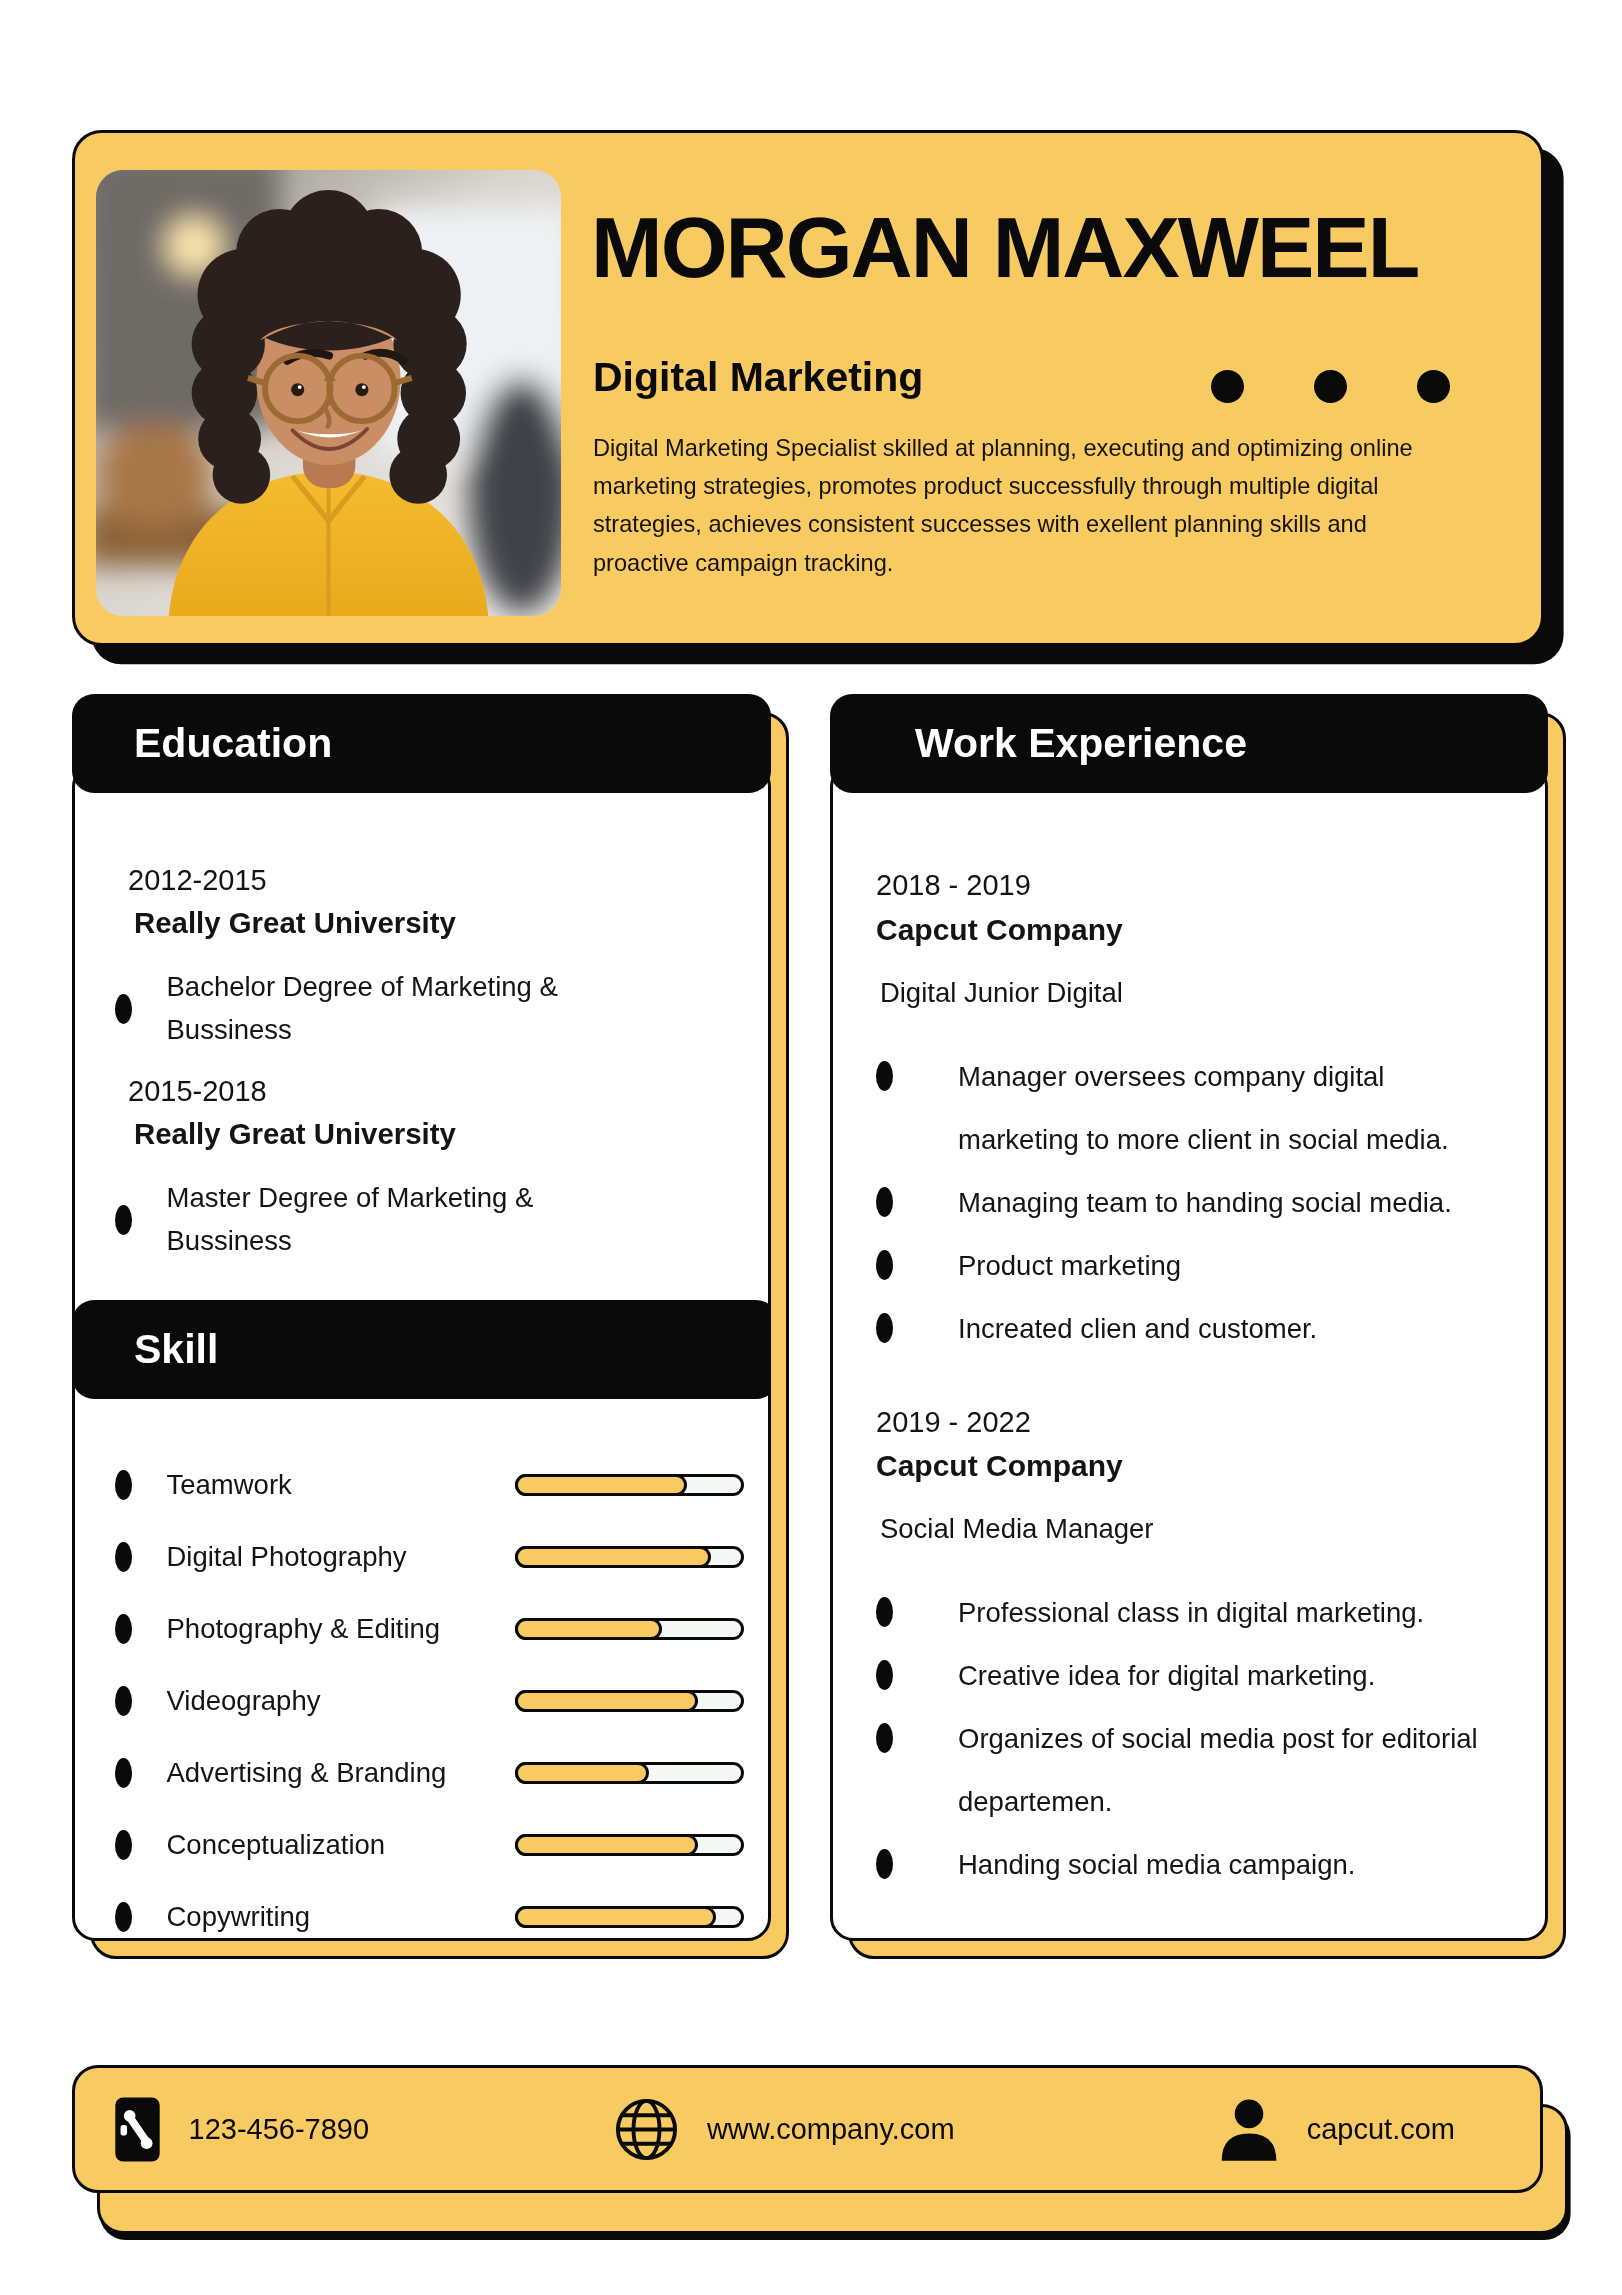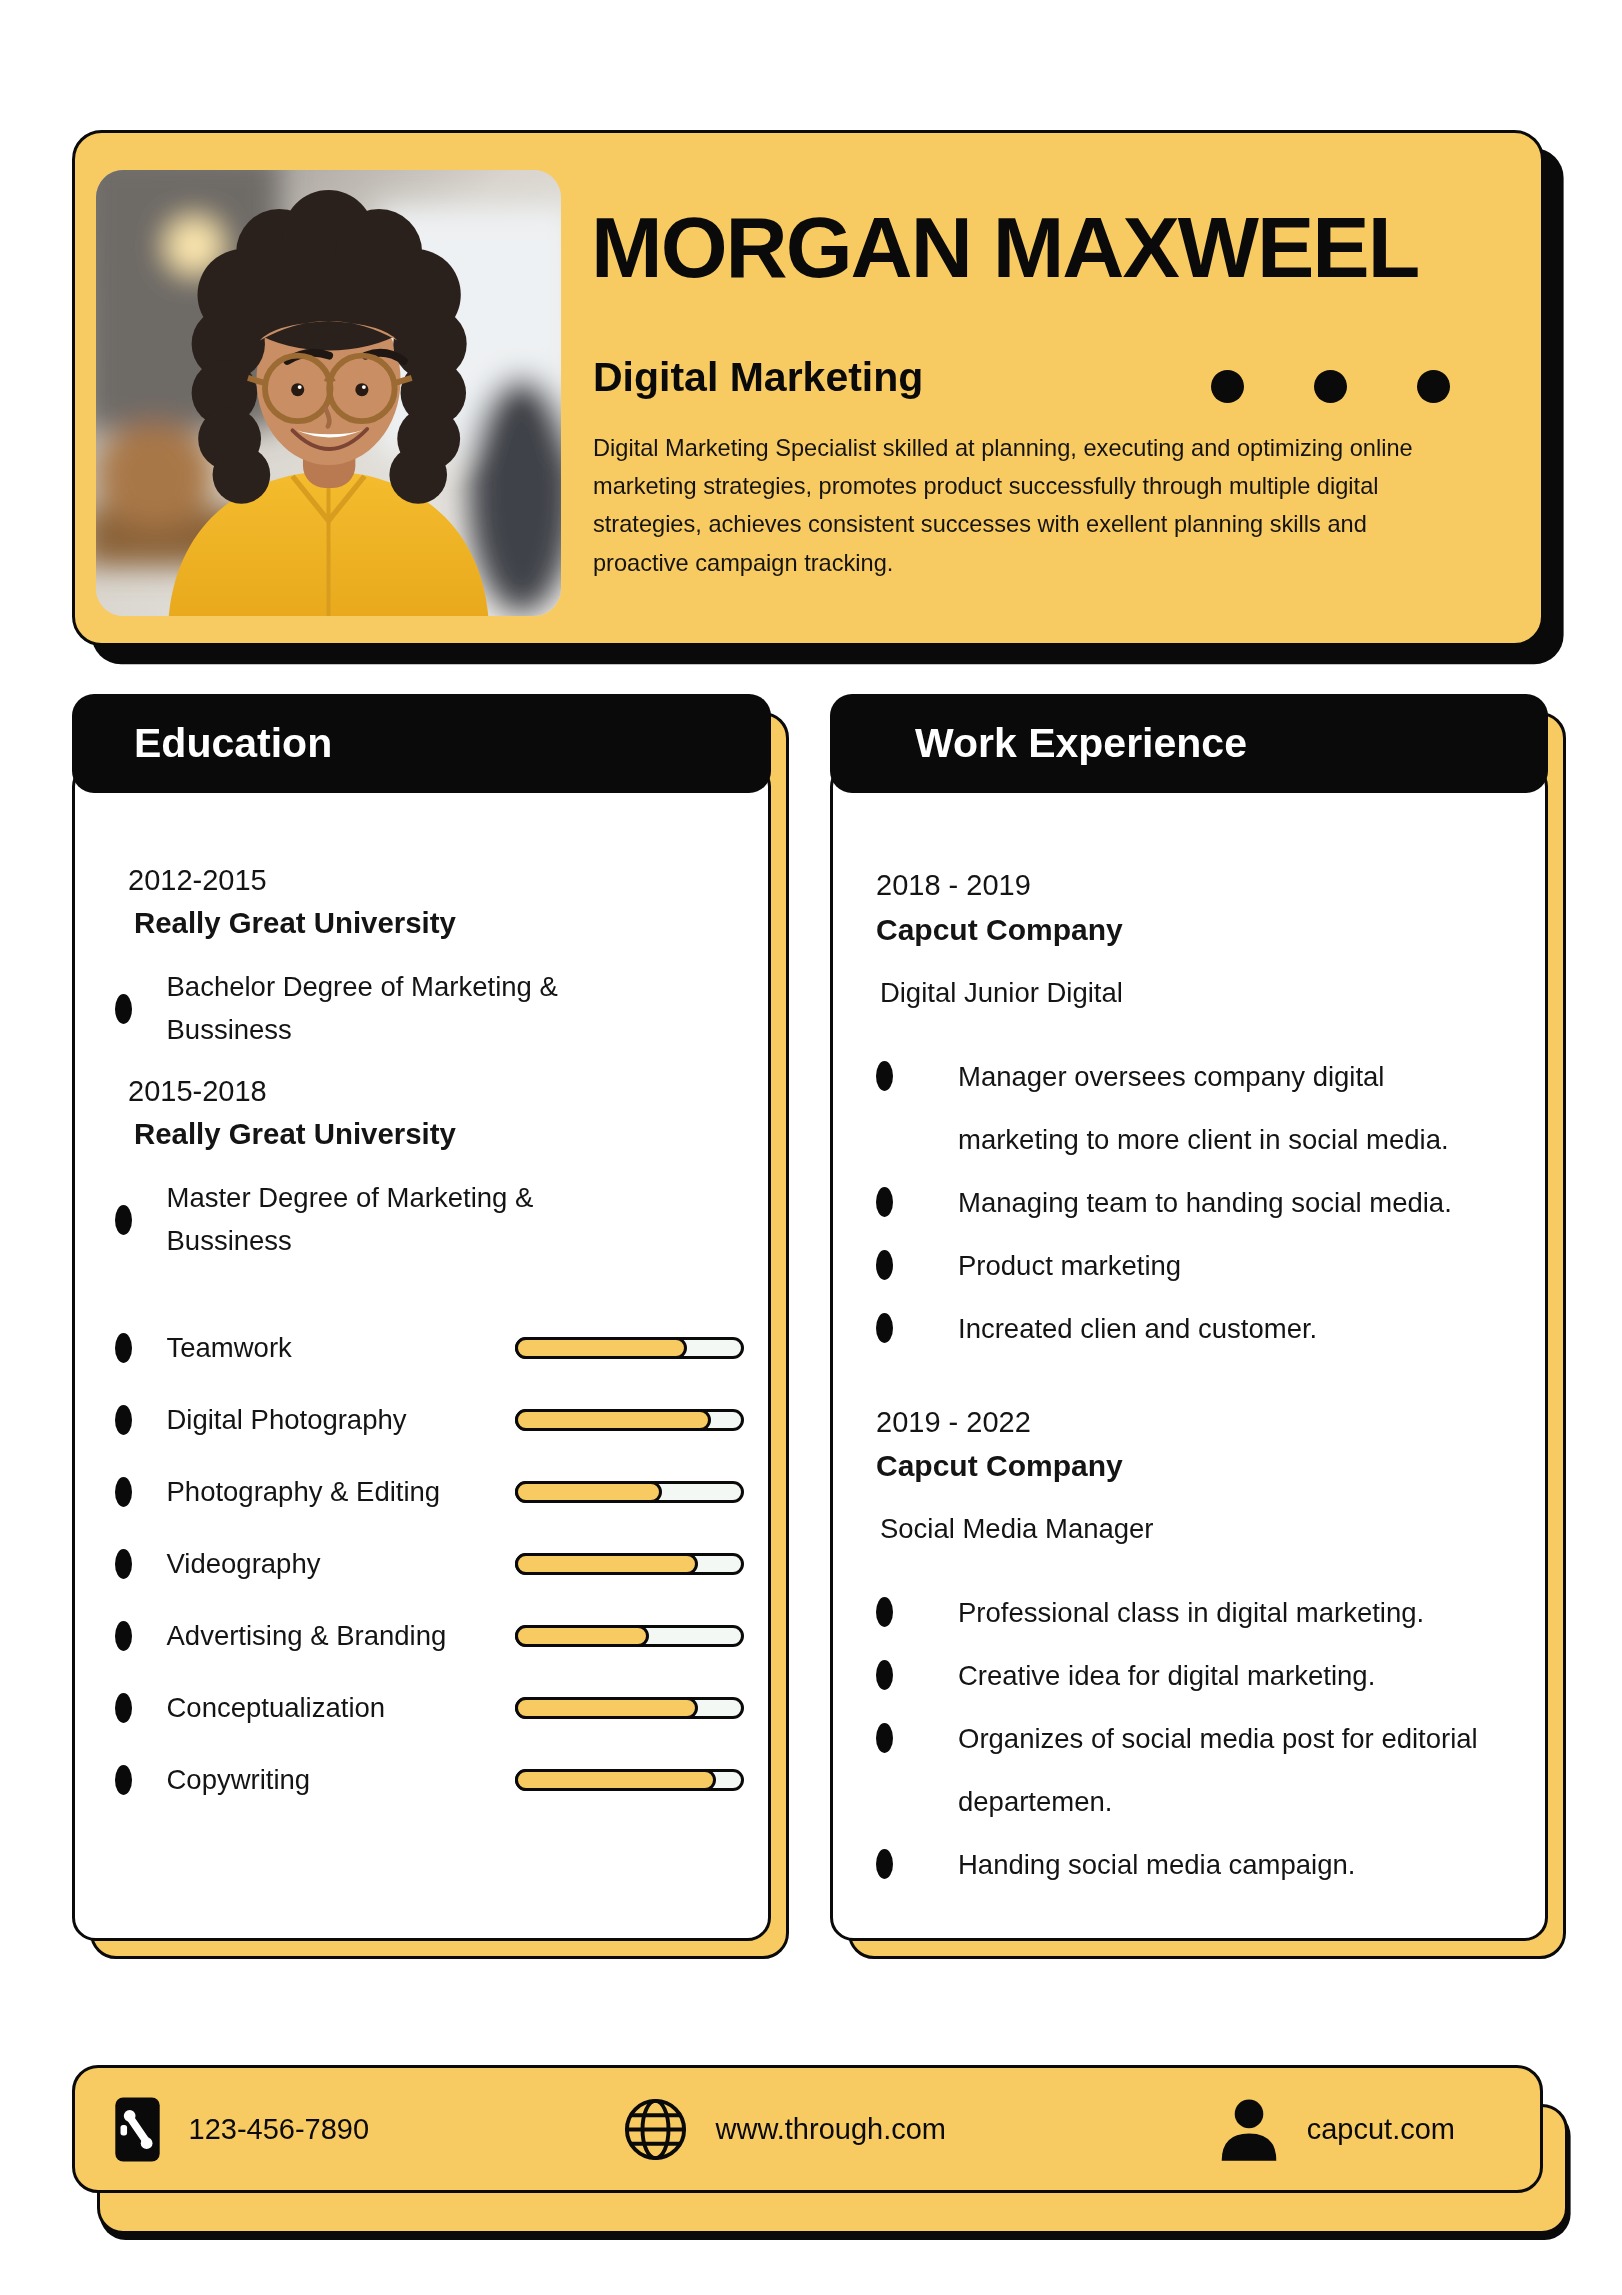--- a/index.html
+++ b/index.html
@@ -235,20 +235,25 @@
         <span class="oval"></span>
         <span class="btext">Bachelor Degree of Marketing &amp; Bussiness</span>
       </div>
       <div class="edu-years gap36">2015-2018</div>
       <div class="edu-school">Really Great University</div>
       <div class="edu-bullet">
         <span class="oval"></span>
         <span class="btext">Master Degree of Marketing &amp; Bussiness</span>
       </div>
 
+      <div class="skill-head">
+        <div class="sec-head">
+          <span>Skill</span>
+        </div>
+      </div>
 
       <div class="skill-list">
         <div class="skill-row">
           <span class="oval"></span>
           <span class="slabel">Teamwork</span>
           <span class="track">
               <span class="fill" style="width: 77%;"></span>
             </span>
         </div>
         <div class="skill-row">
@@ -370,21 +375,21 @@
     <div class="f-group g2">
       <svg width="65" height="65" viewBox="0 0 100 100">
         <g fill="none" stroke="#0A0A0A" stroke-width="6">
           <circle cx="50" cy="50" r="44"></circle>
           <ellipse cx="50" cy="50" rx="20" ry="44"></ellipse>
           <line x1="6" y1="50" x2="94" y2="50"></line>
           <line x1="12" y1="28" x2="88" y2="28"></line>
           <line x1="12" y1="72" x2="88" y2="72"></line>
         </g>
       </svg>
-      <span class="f-label">www.through.com</span>
+      <span class="f-label">www.company.com</span>
     </div>
     <div class="f-group g3">
       <svg width="60" height="65" viewBox="0 0 92 100">
         <circle cx="46" cy="26" r="22" fill="#0A0A0A"></circle>
         <path d="M4 98 q0 -42 42 -42 q42 0 42 42 z" fill="#0A0A0A"></path>
       </svg>
       <span class="f-label">capcut.com</span>
     </div>
   </div>
 </div>

